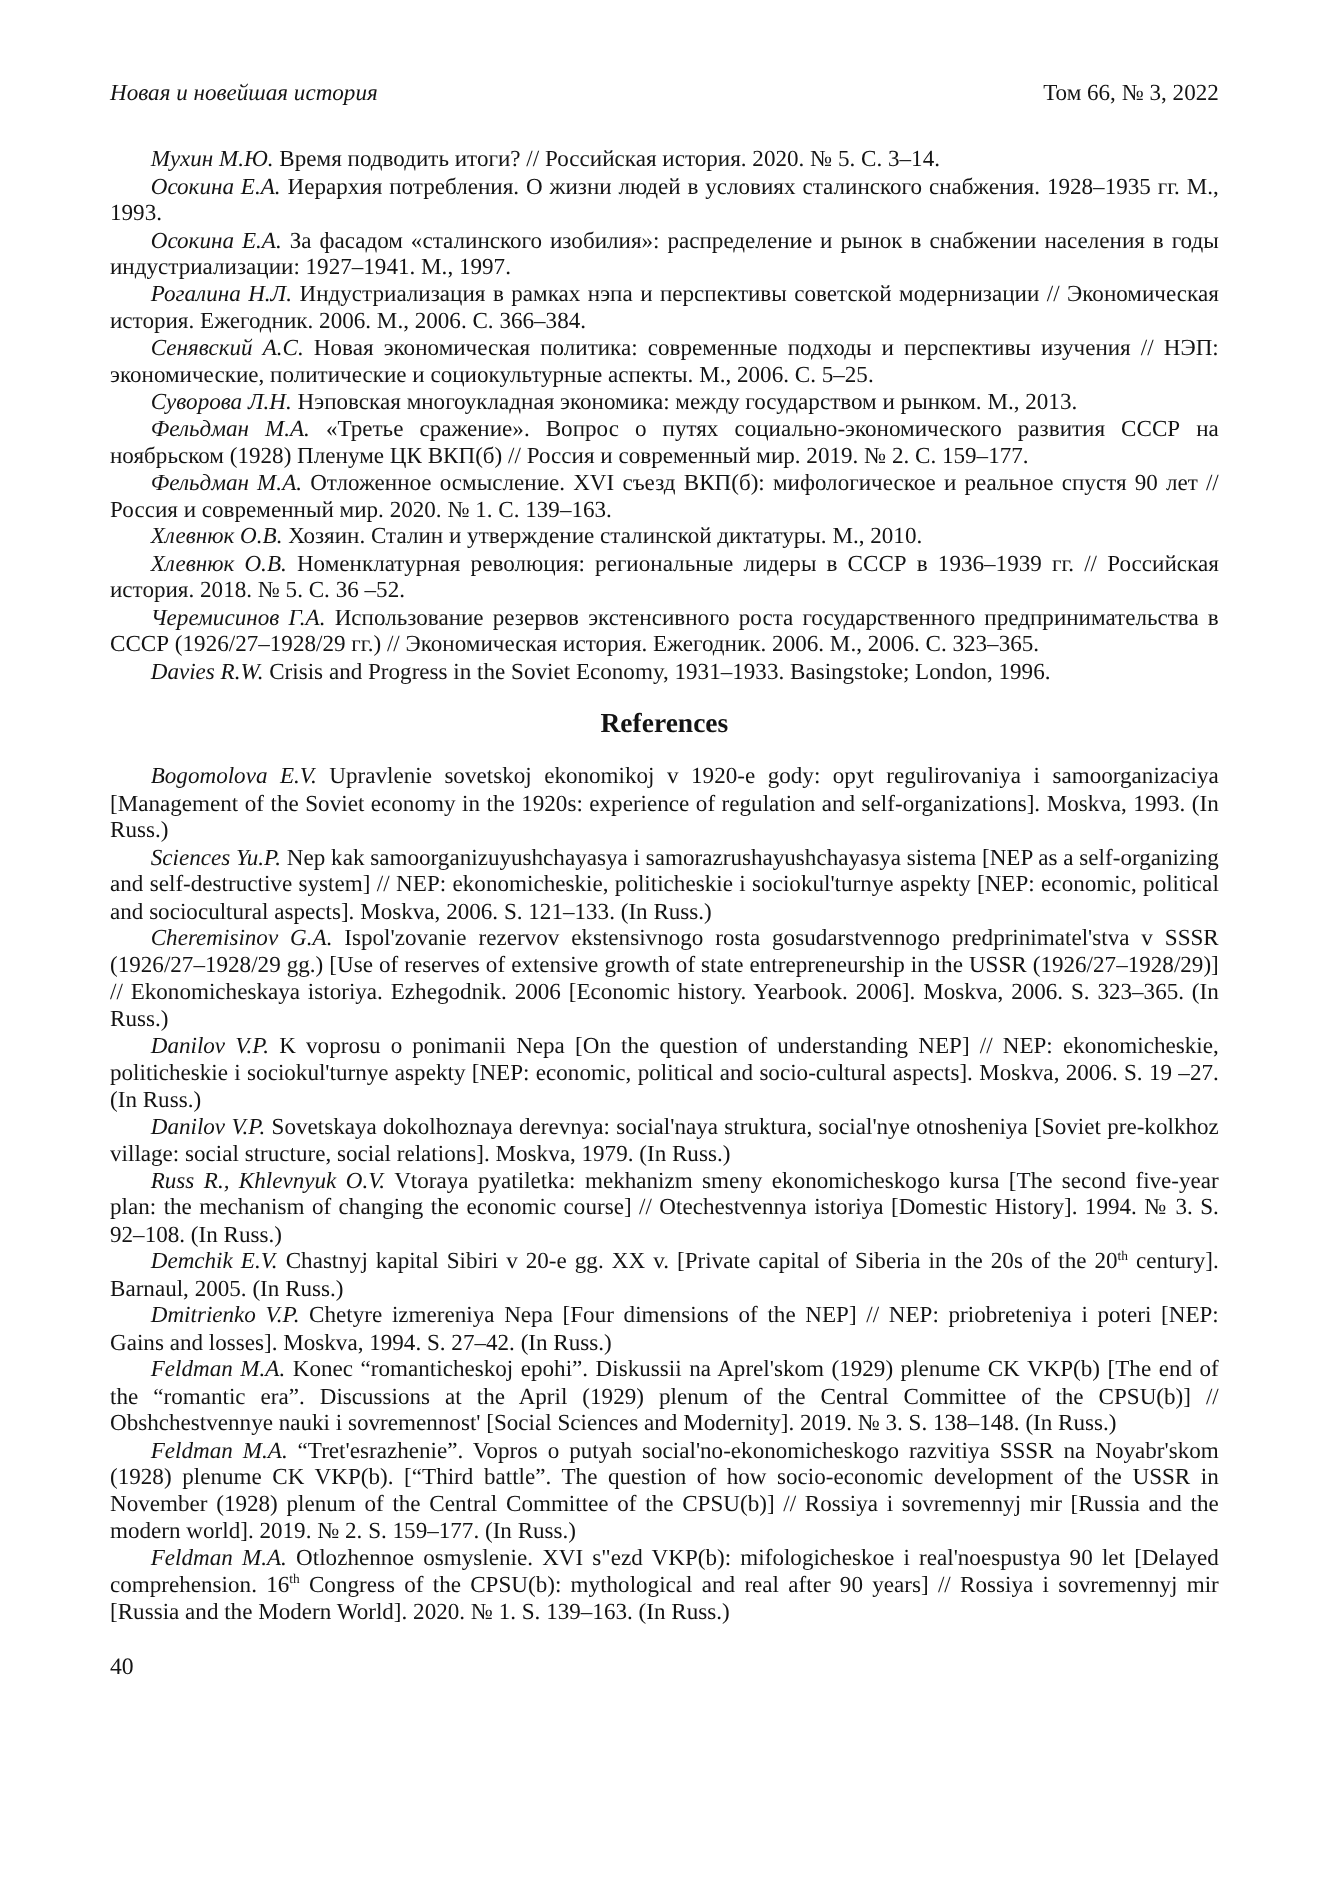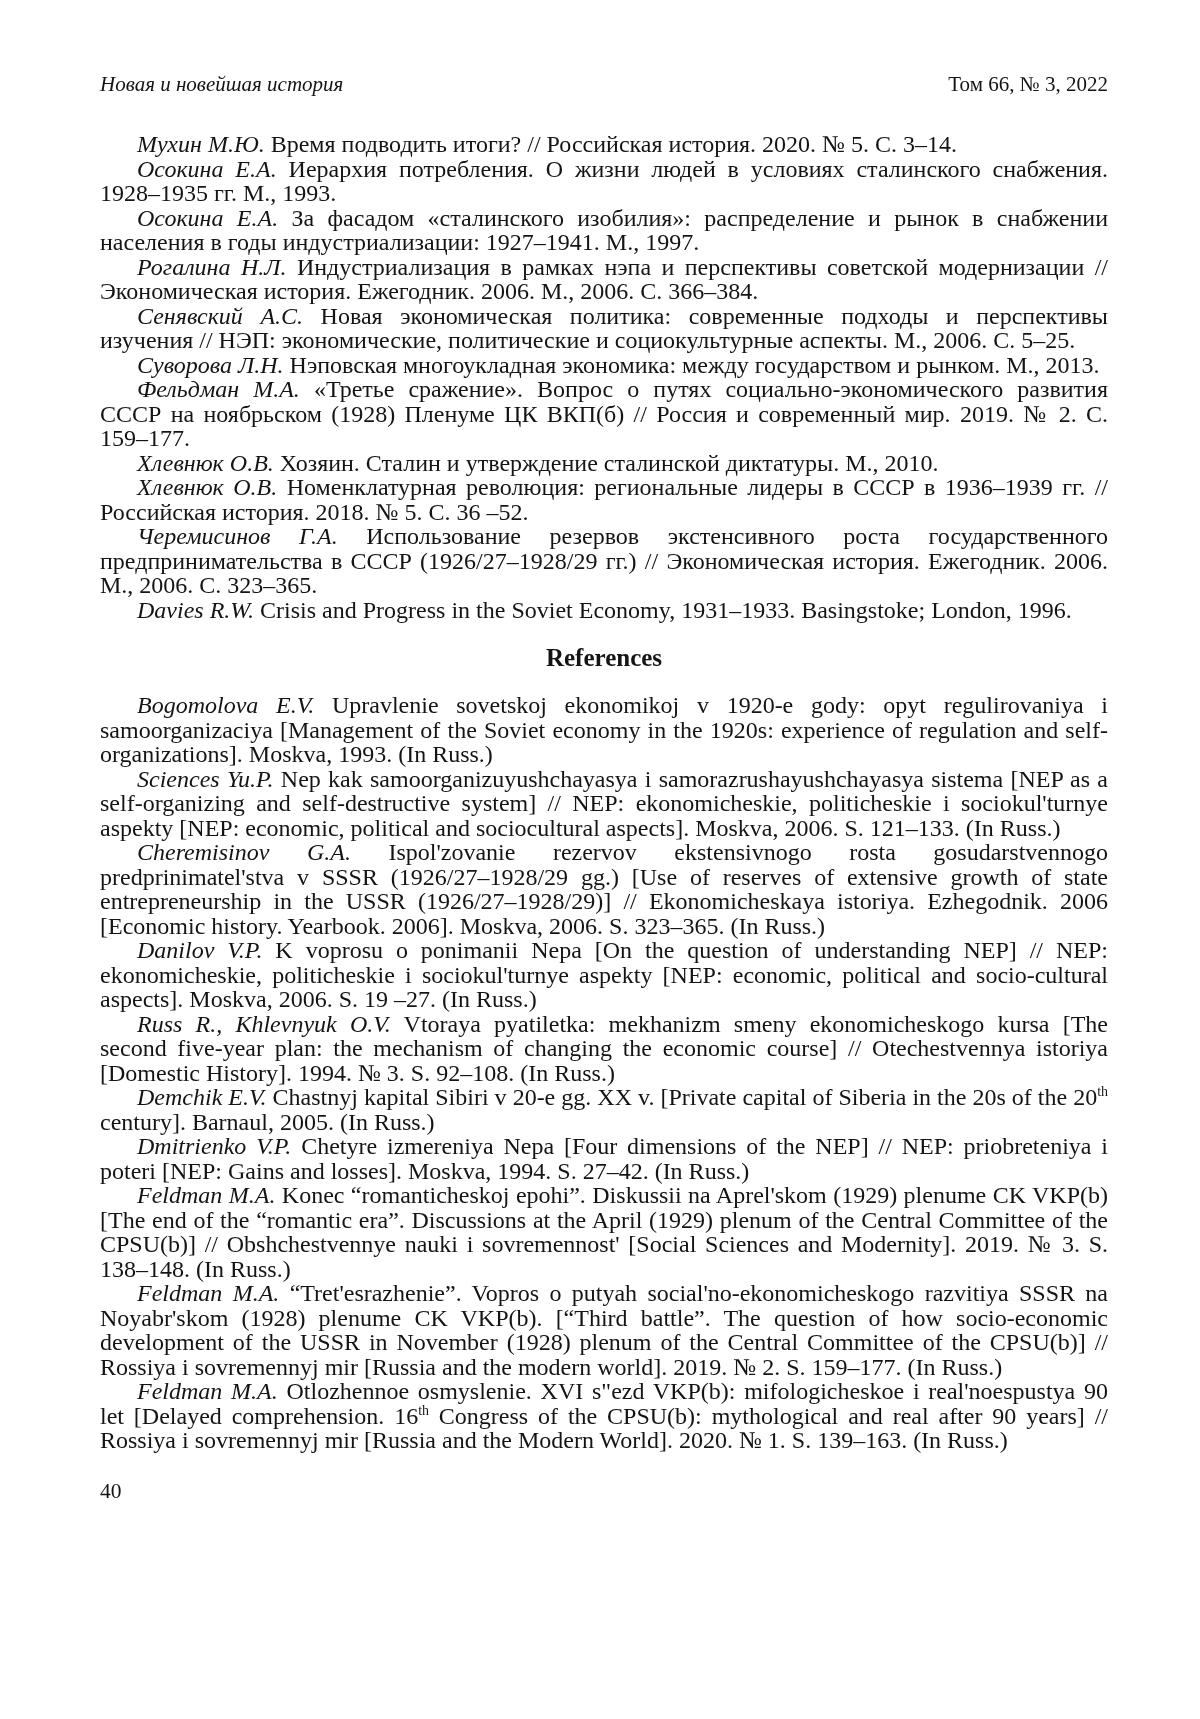--- a/index.html
+++ b/index.html
@@ -29,21 +29,21 @@
     margin-bottom: 36px;
   }
   .journal-title {
     font-style: italic;
   }
   .issue-info {
     font-style: normal;
   }
   .entry {
     margin: 0;
-    font-size: 24px;
+    font-size: 21px;
     line-height: 24.5px;
     text-align: justify;
     text-indent: 37px;
   }
   .entry .author {
     font-style: italic;
   }
   .entry sup {
     font-size: 0.58em;
     line-height: 0;
@@ -73,33 +73,35 @@
   </header>
 
   <section id="biblio-list" class="biblio-section">
       <p class="entry"><i class="author">Мухин М.Ю.</i><span> Время подводить итоги? // Российская история. 2020. № 5. С. 3–14.</span></p>
       <p class="entry"><i class="author">Осокина Е.А.</i><span> Иерархия потребления. О жизни людей в условиях сталинского снабжения. 1928–1935 гг. М., 1993.</span></p>
       <p class="entry"><i class="author">Осокина Е.А.</i><span> За фасадом «сталинского изобилия»: распределение и рынок в снабжении населения в годы индустриализации: 1927–1941. М., 1997.</span></p>
       <p class="entry"><i class="author">Рогалина Н.Л.</i><span> Индустриализация в рамках нэпа и перспективы советской модернизации // Экономическая история. Ежегодник. 2006. М., 2006. С. 366–384.</span></p>
       <p class="entry"><i class="author">Сенявский А.С.</i><span> Новая экономическая политика: современные подходы и перспективы изучения // НЭП: экономические, политические и социокультурные аспекты. М., 2006. С. 5–25.</span></p>
       <p class="entry"><i class="author">Суворова Л.Н.</i><span> Нэповская многоукладная экономика: между государством и рынком. М., 2013.</span></p>
       <p class="entry"><i class="author">Фельдман М.А.</i><span> «Третье сражение». Вопрос о путях социально-экономического развития СССР на ноябрьском (1928) Пленуме ЦК ВКП(б) // Россия и современный мир. 2019. № 2. С. 159–177.</span></p>
+      <p class="entry"><i class="author">Фельдман М.А.</i><span> Отложенное осмысление. XVI съезд ВКП(б): мифологическое и реальное спустя 90 лет // Россия и современный мир. 2020. № 1. С. 139–163.</span></p>
       <p class="entry"><i class="author">Хлевнюк О.В.</i><span> Хозяин. Сталин и утверждение сталинской диктатуры. М., 2010.</span></p>
       <p class="entry"><i class="author">Хлевнюк О.В.</i><span> Номенклатурная революция: региональные лидеры в СССР в 1936–1939 гг. // Российская история. 2018. № 5. С. 36 –52.</span></p>
       <p class="entry"><i class="author">Черемисинов Г.А.</i><span> Использование резервов экстенсивного роста государственного предпринимательства в СССР (1926/27–1928/29 гг.) // Экономическая история. Ежегодник. 2006. М., 2006. С. 323–365.</span></p>
       <p class="entry"><i class="author">Davies R.W.</i><span> Crisis and Progress in the Soviet Economy, 1931–1933. Basingstoke; London, 1996.</span></p>
     </section>
 
   <h2 class="refs-heading">References</h2>
 
   <section id="refs-list" class="refs-section">
       <p class="entry"><i class="author">Bogomolova E.V.</i><span> Upravlenie sovetskoj ekonomikoj v 1920-e gody: opyt regulirovaniya i samoorganizaciya [Management of the Soviet economy in the 1920s: experience of regulation and self-organizations]. Moskva, 1993. (In Russ.)</span></p>
       <p class="entry"><i class="author">Sciences Yu.P.</i><span> Nep kak samoorganizuyushchayasya i samorazrushayushchayasya sistema [NEP as a self-organizing and self-destructive system] // NEP: ekonomicheskie, politicheskie i sociokul'turnye aspekty [NEP: economic, political and sociocultural aspects]. Moskva, 2006. S. 121–133. (In Russ.)</span></p>
       <p class="entry"><i class="author">Cheremisinov G.A.</i><span> Ispol'zovanie rezervov ekstensivnogo rosta gosudarstvennogo predprinimatel'stva v SSSR (1926/27–1928/29 gg.) [Use of reserves of extensive growth of state entrepreneurship in the USSR (1926/27–1928/29)] // Ekonomicheskaya istoriya. Ezhegodnik. 2006 [Economic history. Yearbook. 2006]. Moskva, 2006. S. 323–365. (In Russ.)</span></p>
       <p class="entry"><i class="author">Danilov V.P.</i><span> K voprosu o ponimanii Nepa [On the question of understanding NEP] // NEP: ekonomicheskie, politicheskie i sociokul'turnye aspekty [NEP: economic, political and socio-cultural aspects]. Moskva, 2006. S. 19 –27. (In Russ.)</span></p>
+      <p class="entry"><i class="author">Danilov V.P.</i><span> Sovetskaya dokolhoznaya derevnya: social'naya struktura, social'nye otnosheniya [Soviet pre-kolkhoz village: social structure, social relations]. Moskva, 1979. (In Russ.)</span></p>
       <p class="entry"><i class="author">Russ R., Khlevnyuk O.V.</i><span> Vtoraya pyatiletka: mekhanizm smeny ekonomicheskogo kursa [The second five-year plan: the mechanism of changing the economic course] // Otechestvennya istoriya [Domestic History]. 1994. № 3. S. 92–108. (In Russ.)</span></p>
       <p class="entry"><i class="author">Demchik E.V.</i><span> Chastnyj kapital Sibiri v 20-e gg. XX v. [Private capital of Siberia in the 20s of the 20</span><sup>th</sup><span> century]. Barnaul, 2005. (In Russ.)</span></p>
       <p class="entry"><i class="author">Dmitrienko V.P.</i><span> Chetyre izmereniya Nepa [Four dimensions of the NEP] // NEP: priobreteniya i poteri [NEP: Gains and losses]. Moskva, 1994. S. 27–42. (In Russ.)</span></p>
       <p class="entry"><i class="author">Feldman M.A.</i><span> Konec “romanticheskoj epohi”. Diskussii na Aprel'skom (1929) plenume CK VKP(b) [The end of the “romantic era”. Discussions at the April (1929) plenum of the Central Committee of the CPSU(b)] // Obshchestvennye nauki i sovremennost' [Social Sciences and Modernity]. 2019. № 3. S. 138–148. (In Russ.)</span></p>
       <p class="entry"><i class="author">Feldman M.A.</i><span> “Tret'esrazhenie”. Vopros o putyah social'no-ekonomicheskogo razvitiya SSSR na Noyabr'skom (1928) plenume CK VKP(b). [“Third battle”. The question of how socio-economic development of the USSR in November (1928) plenum of the Central Committee of the CPSU(b)] // Rossiya i sovremennyj mir [Russia and the modern world]. 2019. № 2. S. 159–177. (In Russ.)</span></p>
       <p class="entry"><i class="author">Feldman M.A.</i><span> Otlozhennoe osmyslenie. XVI s"ezd VKP(b): mifologicheskoe i real'noespustya 90 let [Delayed comprehension. 16</span><sup>th</sup><span> Congress of the CPSU(b): mythological and real after 90 years] // Rossiya i sovremennyj mir [Russia and the Modern World]. 2020. № 1. S. 139–163. (In Russ.)</span></p>
     </section>
 
   <div class="page-number">40</div>
 

